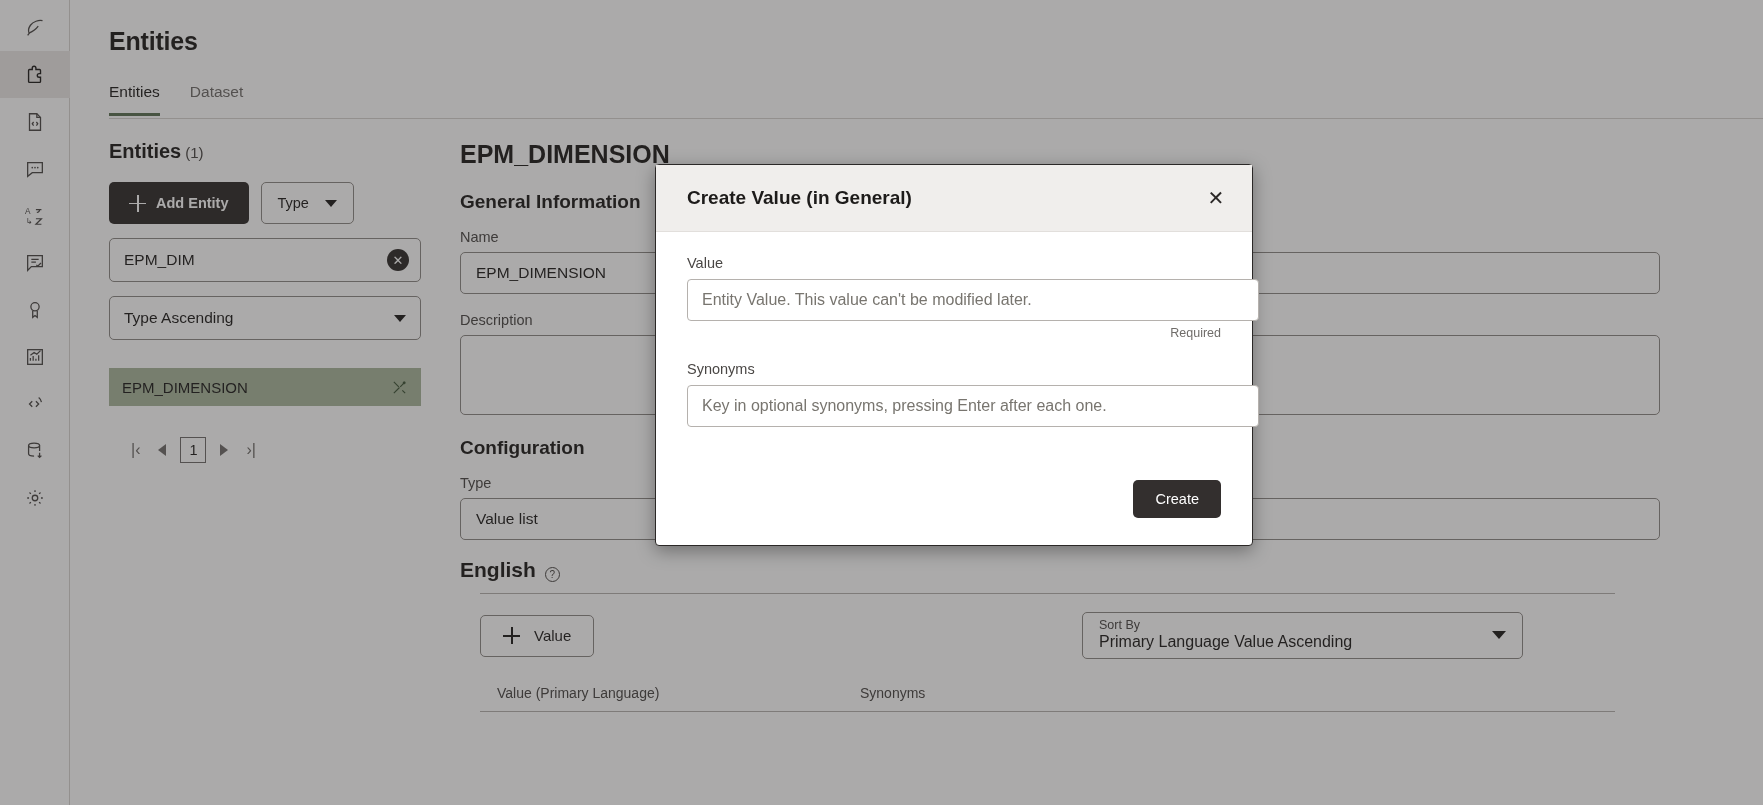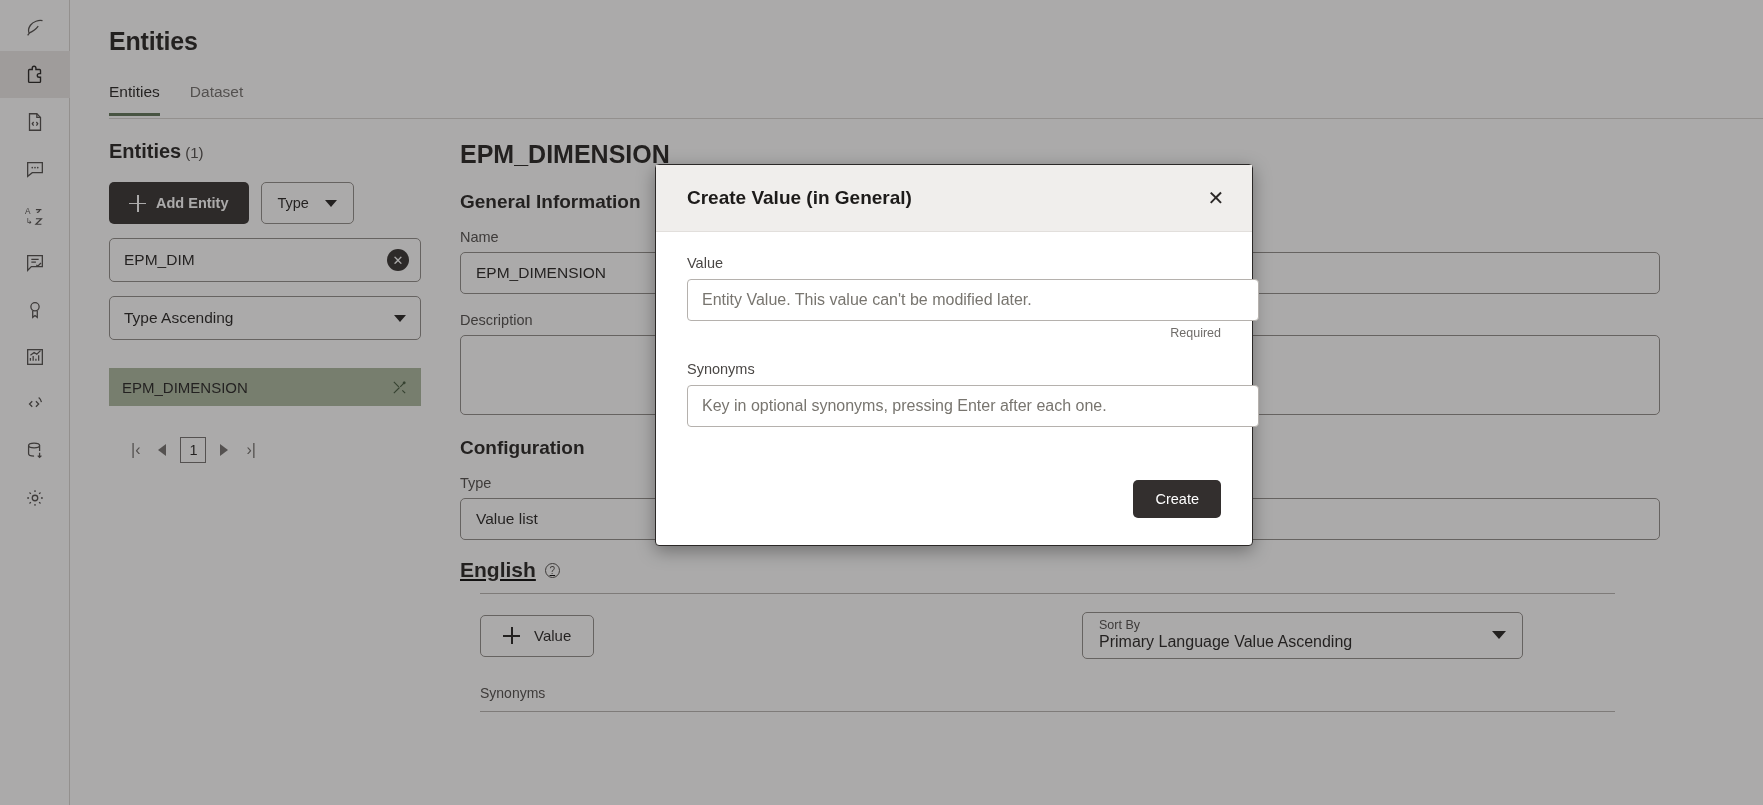--- a/index.html
+++ b/index.html
@@ -183,22 +183,22 @@
     display: flex; align-items: center;
     margin-bottom: 18px; font-family: inherit;
   }
   .field-textarea {
     width: 1200px; height: 80px;
     border: 1px solid #8d8985; border-radius: 5px;
     background: transparent;
     margin-bottom: 22px;
   }
   #english-head {
-    display: flex; align-items: center; gap: 9px;
-    margin-top: 6px; margin-bottom: 0; text-decoration: underline;
+    display: flex; align-items: flex-end; gap: 9px;
+    margin-top: 6px; margin-bottom: 0;
   }
   #english-title { font-size: 21px; font-weight: bold; color: #1d1b1a; }
   .help-circle {
     width: 15px; height: 15px; border-radius: 50%;
     border: 1.3px solid #4a4745; color: #4a4745;
     font-size: 10px; display: flex; align-items: center; justify-content: center;
     cursor: pointer;
   }
   #english-rule {
     width: 1135px; height: 1px; background: #b5b1ad;
@@ -449,20 +449,21 @@
 
       <div id="sortby-select">
         <div id="sortby-label">Sort By</div>
         <div id="sortby-value">Primary Language Value Ascending</div>
         <span id="sortby-caret"></span>
       </div>
     </div>
 
     <div id="value-table">
       <div id="value-table-head">
+        <div id="th-value">Value (Primary Language)</div>
         <div id="th-syn">Synonyms</div>
       </div>
     </div>
   </div>
 
   <div id="scrim"></div>
 
   <div id="modal">
     <div id="modal-header">
       <div id="modal-title">Create Value (in General)</div>

